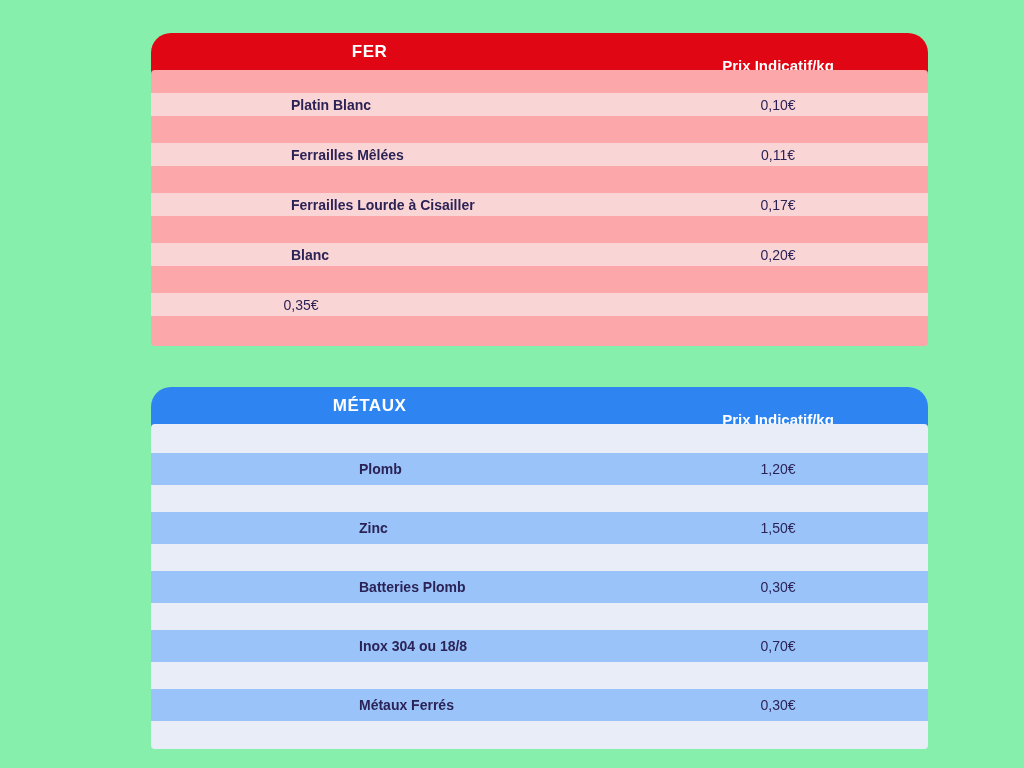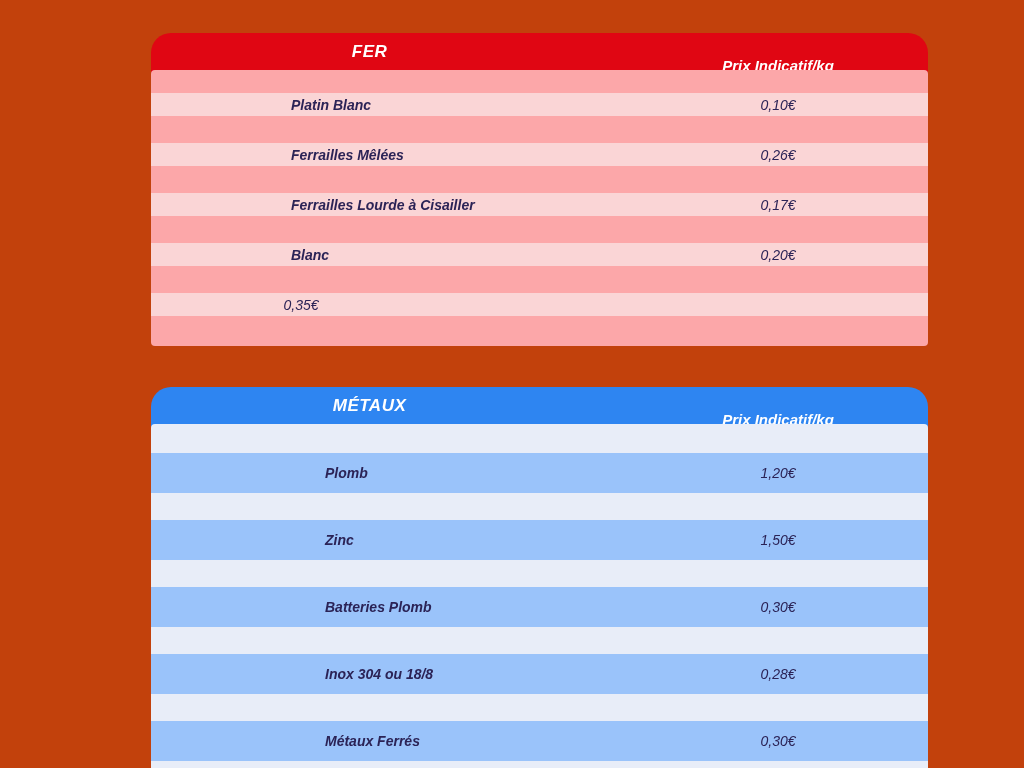--- a/index.html
+++ b/index.html
@@ -1,24 +1,23 @@
 <!DOCTYPE html>
 <html><head>
 <meta charset="utf-8">
 <style>
   * { margin: 0; padding: 0; box-sizing: border-box; }
   html, body { background: #ffffff; }
   .page {
     position: relative;
     width: 1024px;
     height: 768px;
-    background: #c2410c;
+    background: #86efac;
     font-family: "Liberation Sans", sans-serif;
     overflow: hidden;
-    font-style: italic;
   }
   .price-table {
     position: absolute;
     left: 151px;
     width: 777px;
   }
   .table--fer    { top: 33px; }
   .table--metaux { top: 387px; }
 
   
@@ -61,21 +60,21 @@
   .table--fer    .table-body { padding-top: 23px; padding-bottom: 30px; }
   .table--metaux .table-body { padding-top: 29px; padding-bottom: 28px; }
 
   .data-row {
     display: flex;
     align-items: center;
     background: var(--row-bg);
     width: 100%;
   }
   .table--fer    .data-row { height: 23px; margin-bottom: 27px; }
-  .table--metaux .data-row { height: 40px; margin-bottom: 27px; }
+  .table--metaux .data-row { height: 32px; margin-bottom: 27px; padding-left: 34px; }
   .data-row:last-child { margin-bottom: 0; }
 
   .row-label {
     flex: 1;
     font-size: 14px;
     font-weight: bold;
     color: var(--text);
     line-height: 1;
   }
   .table--fer    .row-label { padding-left: 140px; }
@@ -100,21 +99,21 @@
       <div class="header-title">FER</div>
       <div class="header-price">Prix Indicatif/kg</div>
     </div>
     <div class="table-body">
       <div class="data-row">
         <div class="row-label">Platin Blanc</div>
         <div class="row-price">0,10€</div>
       </div>
       <div class="data-row">
         <div class="row-label">Ferrailles Mêlées</div>
-        <div class="row-price">0,26€</div>
+        <div class="row-price">0,11€</div>
       </div>
       <div class="data-row">
         <div class="row-label">Ferrailles Lourde à Cisailler</div>
         <div class="row-price">0,17€</div>
       </div>
       <div class="data-row">
         <div class="row-label">Blanc</div>
         <div class="row-price">0,20€</div>
       </div>
       <div class="data-row">
@@ -136,21 +135,21 @@
       <div class="data-row">
         <div class="row-label">Zinc</div>
         <div class="row-price">1,50€</div>
       </div>
       <div class="data-row">
         <div class="row-label">Batteries Plomb</div>
         <div class="row-price">0,30€</div>
       </div>
       <div class="data-row">
         <div class="row-label">Inox 304 ou 18/8</div>
-        <div class="row-price">0,28€</div>
+        <div class="row-price">0,70€</div>
       </div>
       <div class="data-row">
         <div class="row-label">Métaux Ferrés</div>
         <div class="row-price">0,30€</div>
       </div>
     </div>
   </section>
 
 </div>
 

